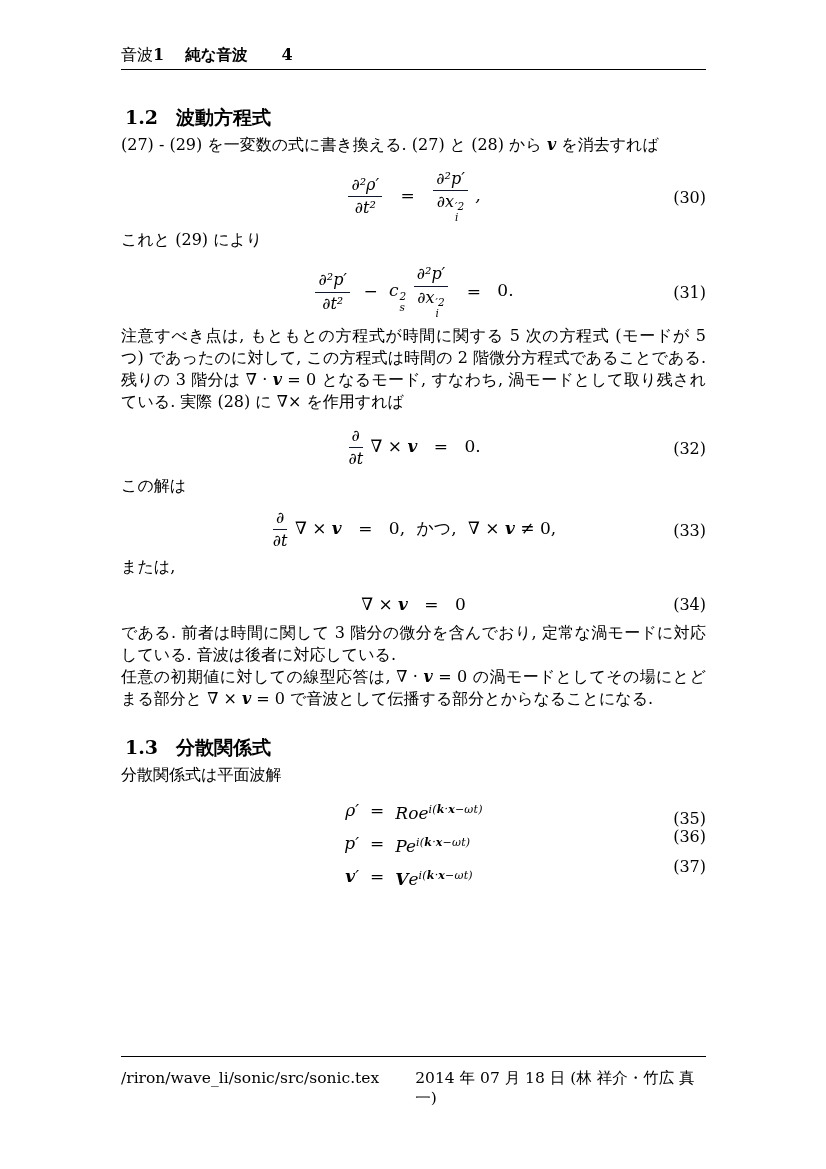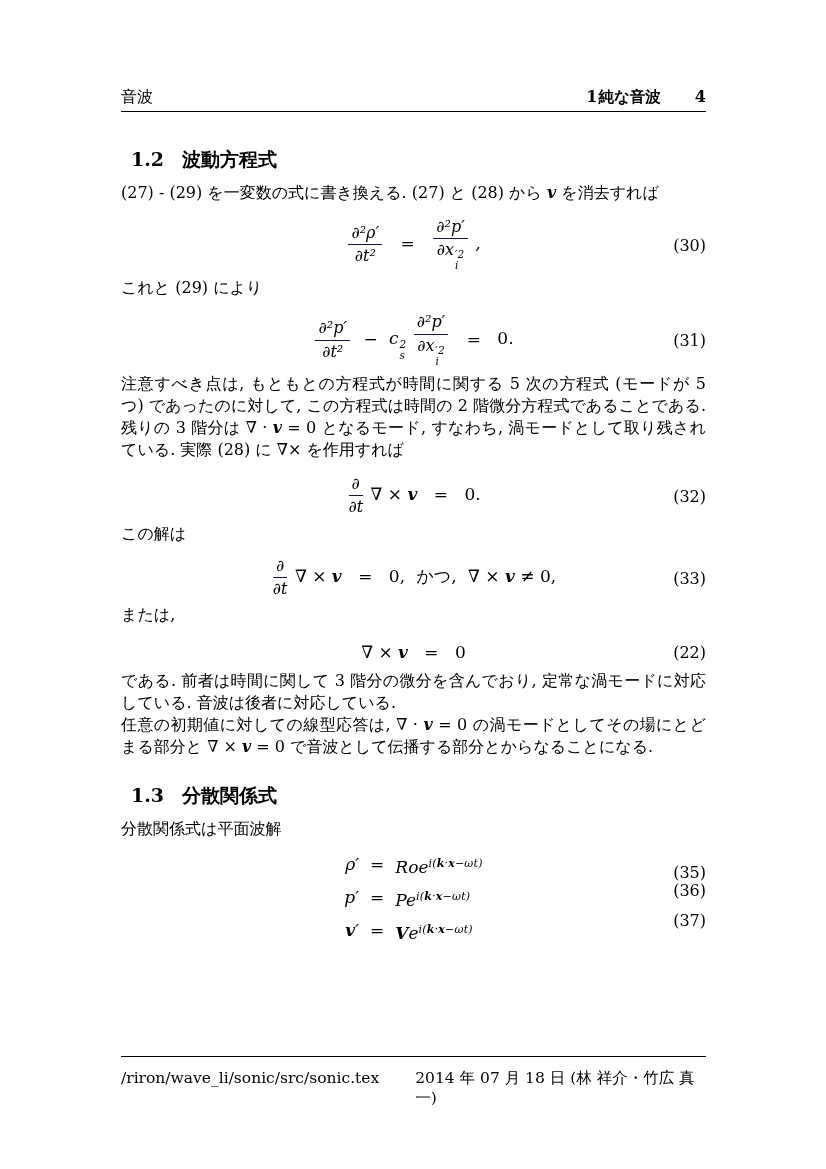--- a/index.html
+++ b/index.html
@@ -5,29 +5,29 @@
   html,body{margin:0;padding:0;background:#ffffff;}
   .page{
     position:relative;
     width:826px;height:1169px;
     background:#ffffff;color:#000;
     font-family:"DejaVu Serif","Liberation Serif",serif;
     overflow:hidden;
   }
   .content{position:absolute;left:121px;top:0;width:585px;}
   
-  .pagehead{display:flex;justify-content:space-between;align-items:flex-end;padding-top:86px;font-size:16px;line-height:22px;gap:21px;}
+  .pagehead{display:flex;align-items:flex-end;padding-top:44px;font-size:16px;line-height:22px;}
   .ph-right{display:flex;align-items:flex-end;}
   .bnum{font-weight:bold;}
   .gothic{font-family:"DejaVu Sans","Liberation Sans",sans-serif;font-weight:bold;}
-  .ph-sec{margin-left:1px;font-size:15.5px;}
+  .ph-sec{margin-left:21px;font-size:15.5px;}
   .ph-pg{margin-left:34px;}
   .hrule{border-top:1.4px solid #000;margin-top:3px;height:0;}
   
-  .sechead{margin:10px;font-size:20px;line-height:26px;display:flex;align-items:center;}
+  .sechead{margin:4px;font-size:20px;line-height:26px;display:flex;align-items:center;}
   .sechead .hnum{font-weight:bold;font-size:19px;}
   .sechead .htitle{margin-left:18px;font-size:19px;}
   
   p.para{margin:0;font-size:16px;line-height:22px;text-align:justify;}
   .jp{}
   .m{font-family:"DejaVu Serif","Liberation Serif",serif;}
   .it{font-style:italic;}
   .bi{font-style:italic;font-weight:bold;}
   
   .eq{position:relative;display:flex;justify-content:center;align-items:center;font-size:17px;}
@@ -158,21 +158,21 @@
     </div>
 
     <p class="para mt8">または,</p>
 
     <div class="eq mt8" style="padding:8px 0;align-items:flex-end;">
       <span class="m">
         <span>∇ × </span><span class="bi">v</span>
         <span class="rel">=</span>
         <span>0</span>
       </span>
-      <span class="eqno">(22)</span>
+      <span class="eqno">(34)</span>
     </div>
 
     <p class="para mt12">である. 前者は時間に関して 3 階分の微分を含んでおり, 定常な渦モードに対応している. 音波は後者に対応している.</p>
 
     <p class="para mt20"><span class="jp">任意の初期値に対しての線型応答は, </span><span class="m">∇ · </span><span class="m bi">v</span><span class="m"> = 0</span><span class="jp"> の渦モードとしてその場にとどまる部分と </span><span class="m">∇ × </span><span class="m bi">v</span><span class="m"> = 0</span><span class="jp"> で音波として伝播する部分とからなることになる.</span></p>
 
     <div class="sechead mt24">
       <span class="hnum">1.3</span>
       <span class="gothic htitle">分散関係式</span>
     </div>

